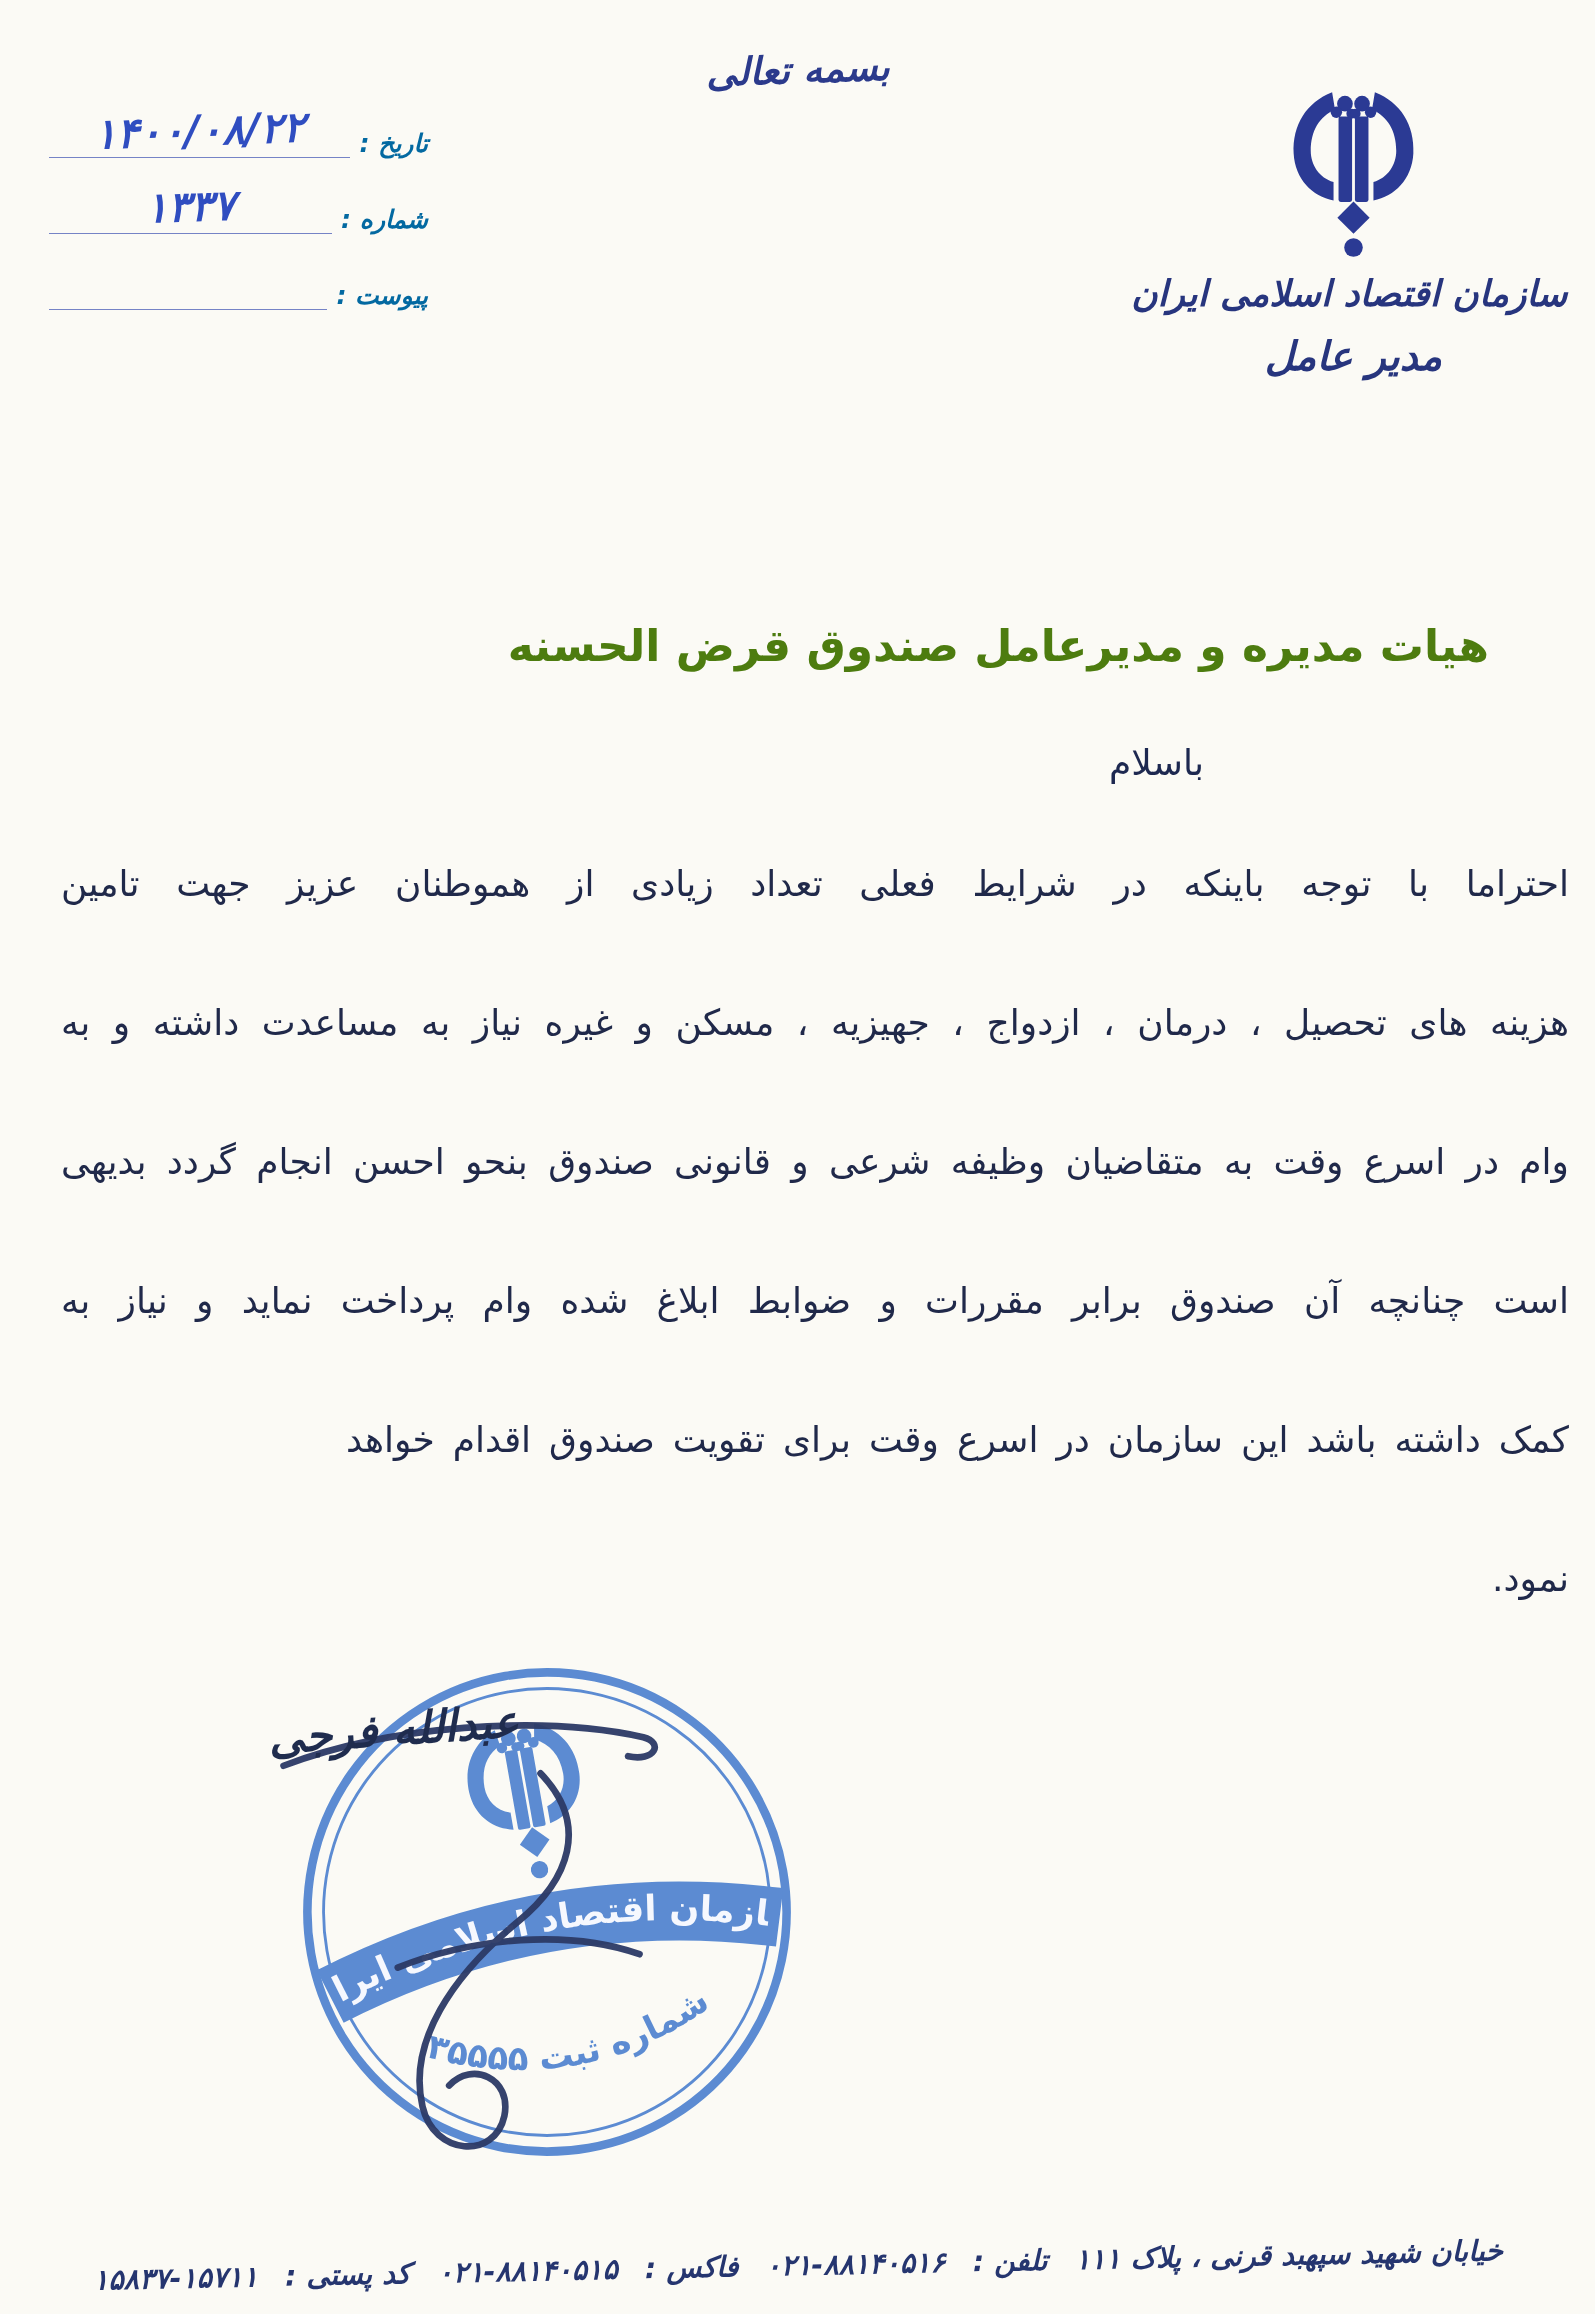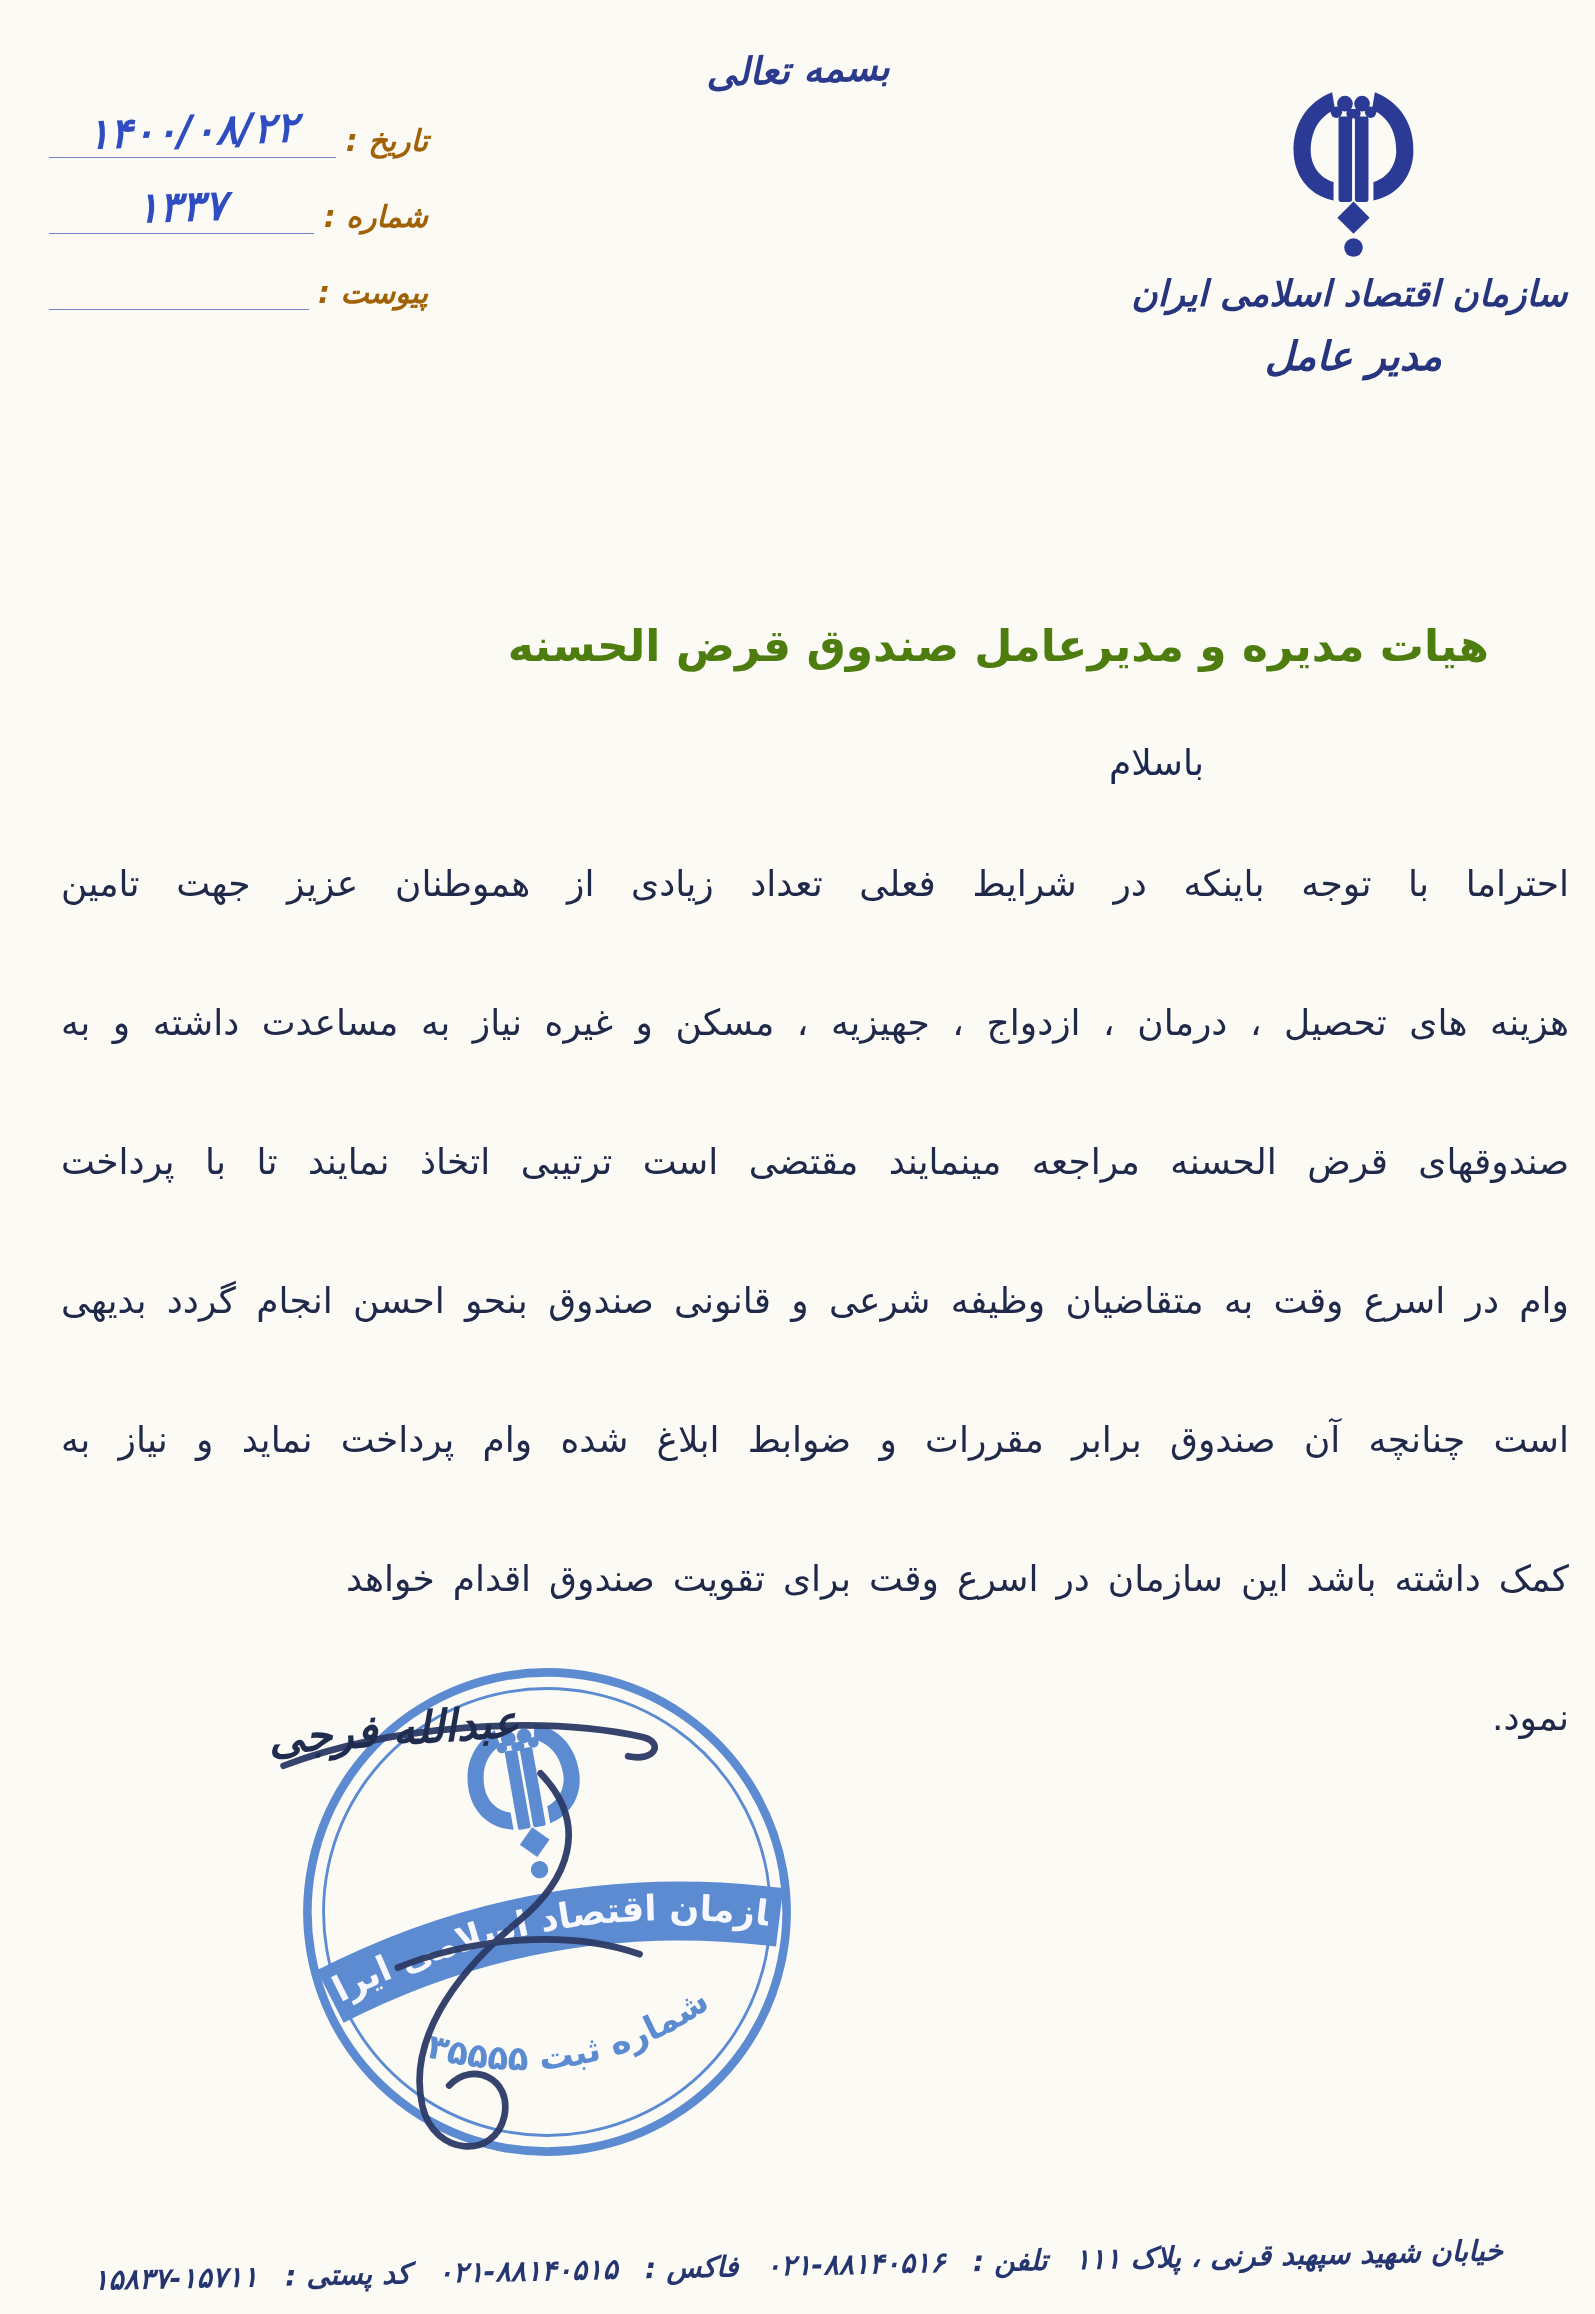--- a/index.html
+++ b/index.html
@@ -21,22 +21,22 @@
     color:#2b3a8c; transform:rotate(-2deg);
   }
 
   .meta {
     position:absolute; top:107px; left:49px; width:379px;
     direction:rtl;
   }
   .meta-row { display:flex; align-items:flex-end; margin-bottom:25px; }
   .meta-row.attachment { margin-top:9.5px;text-align:right; }
   .meta-label {
-    font-size:30px; font-style:italic; font-weight:bold;
-    color:#a16207; margin-left:9.5px; white-space:nowrap;
+    font-size:25px; font-style:italic; font-weight:bold;
+    color:#0369a1; margin-left:9.5px; white-space:nowrap;
   }
   .meta-line {
     flex:1; position:relative; height:51px;
     border-bottom:1.9px solid #7583c6;
   }
   .meta-value {
     position:absolute; bottom:1.9px; left:0; right:0;
     text-align:center;
     font-size:42px; font-weight:bold; font-style:italic;
     color:#2f4dc0; transform:rotate(-2deg);
@@ -160,21 +160,20 @@
     <div class="brand-name">سازمان اقتصاد اسلامی ایران</div>
     <div class="brand-role">مدیر عامل</div>
   </div>
 
   <div class="recipient">هیات مدیره و مدیرعامل صندوق قرض الحسنه</div>
   <div class="salutation">باسلام</div>
 
   <div class="body-text">
     <div class="body-line">احتراما با توجه باینکه در شرایط فعلی تعداد زیادی از هموطنان عزیز جهت تامین</div>
     <div class="body-line">هزینه های تحصیل ، درمان ، ازدواج ، جهیزیه ، مسکن و غیره نیاز به مساعدت داشته و به</div>
-    <div class="body-line">صندوقهای قرض الحسنه مراجعه مینمایند مقتضی است ترتیبی اتخاذ نمایند تا با پرداخت</div>
     <div class="body-line">وام در اسرع وقت به متقاضیان وظیفه شرعی و قانونی صندوق بنحو احسن انجام گردد بدیهی</div>
     <div class="body-line">است چنانچه آن صندوق برابر مقررات و ضوابط ابلاغ شده وام پرداخت نماید و نیاز به</div>
     <div class="body-line">کمک داشته باشد این سازمان در اسرع وقت برای تقویت صندوق اقدام خواهد نمود.</div>
   </div>
 
   <svg class="stamp" viewBox="0 0 528 528">
     <circle cx="264" cy="264" r="252" fill="none" stroke="#4b80cf" stroke-width="9"></circle>
     <circle cx="264" cy="264" r="235" fill="none" stroke="#4b80cf" stroke-width="3"></circle>
     <g>
       <use href="#emblem" x="194" y="62" width="140" height="168" fill="#4b80cf"></use>

